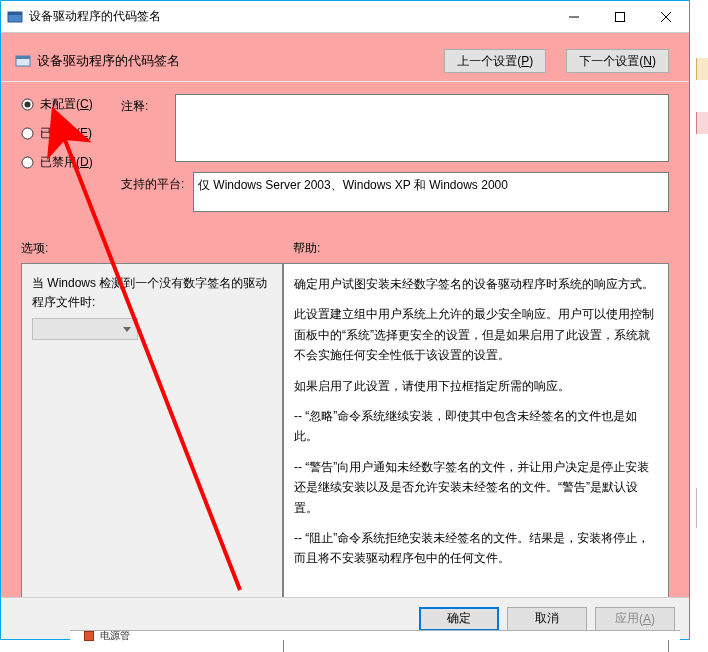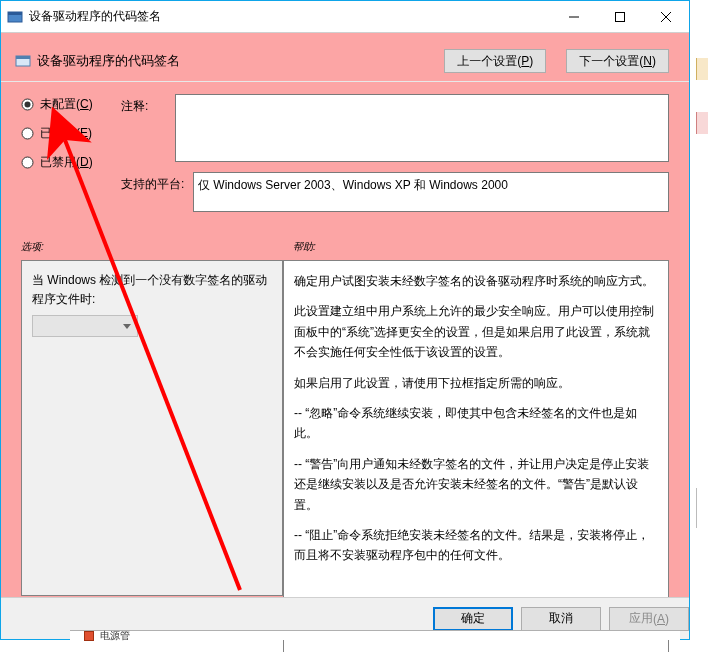--- a/index.html
+++ b/index.html
@@ -29,34 +29,34 @@
   .radios { width: 100px; display: flex; flex-direction: column; gap: 12px; padding-top: 2px; }
   .radio { display: flex; align-items: center; font-size: 12px; gap: 6px; }
   .radio svg { flex: none; }
   .radio .u { text-decoration: underline; }
 
   .label-col { width: 90px; font-size: 12px; padding-top: 4px; }
   .field { flex: 1; }
   .ta { width: 100%; height: 68px; border: 1px solid #7a7a7a; background: #fff; font-size: 12px; padding: 4px; resize: none; }
   .tb { width: 100%; height: 40px; border: 1px solid #7a7a7a; background: #fff; font-size: 12px; padding: 4px; line-height: 1.4; }
 
-  .sec-labels { display: flex; font-size: 10px; margin-top: 28px; margin-bottom: 6px; font-style: italic; }
+  .sec-labels { display: flex; font-size: 12px; margin-top: 28px; margin-bottom: 6px; }
   .sec-labels .l1 { width: 272px; }
   .sec-labels .l2 { flex: 1; }
 
   .panels { display: flex; }
   .panel-l { width: 262px; height: 336px; border: 1px solid #828282; background: #f0f0f0; padding: 10px; font-size: 12px; line-height: 1.6; }
   .panel-r { flex: 1; height: 436px; border: 1px solid #828282; background: #fff; padding: 10px; font-size: 12px; line-height: 1.7; overflow: auto; }
   .panel-r p { margin: 0 0 10px 0; }
 
   .dropdown { width: 106px; height: 22px; background: #e5e5e5; border: 1px solid #c0c0c0; margin-top: 6px; position: relative; }
   .dropdown::after { content: ""; position: absolute; right: 6px; top: 8px; border-left: 4px solid transparent; border-right: 4px solid transparent; border-top: 5px solid #666; }
 
   
-  .footer { position: absolute; bottom: 0; left: 0; right: 0; height: 42px; border-top: 1px solid #d0d0d0; display: flex; align-items: center; justify-content: flex-end; padding-right: 0; gap: 8px; background: #f0f0f0; }
+  .footer { position: absolute; bottom: 0; left: 0; right: 0; height: 42px; border-top: 1px solid #d0d0d0; display: flex; align-items: center; justify-content: flex-end; padding-right: 14px; gap: 8px; background: #f0f0f0; }
   .fbtn { width: 80px; height: 24px; font-size: 12px; border: 1px solid #adadad; background: #e1e1e1; display: inline-flex; align-items: center; justify-content: center; }
   .fbtn.primary { border: 2px solid #0078d7; }
   .fbtn.disabled { color: #8a8a8a; }
 
   
   .arrow { position: absolute; pointer-events: none; }
 
   
   .rstripe { position: absolute; right: 0; width: 12px; background: #f8e8c8; border-left: 1px solid #d0b060; }
 

